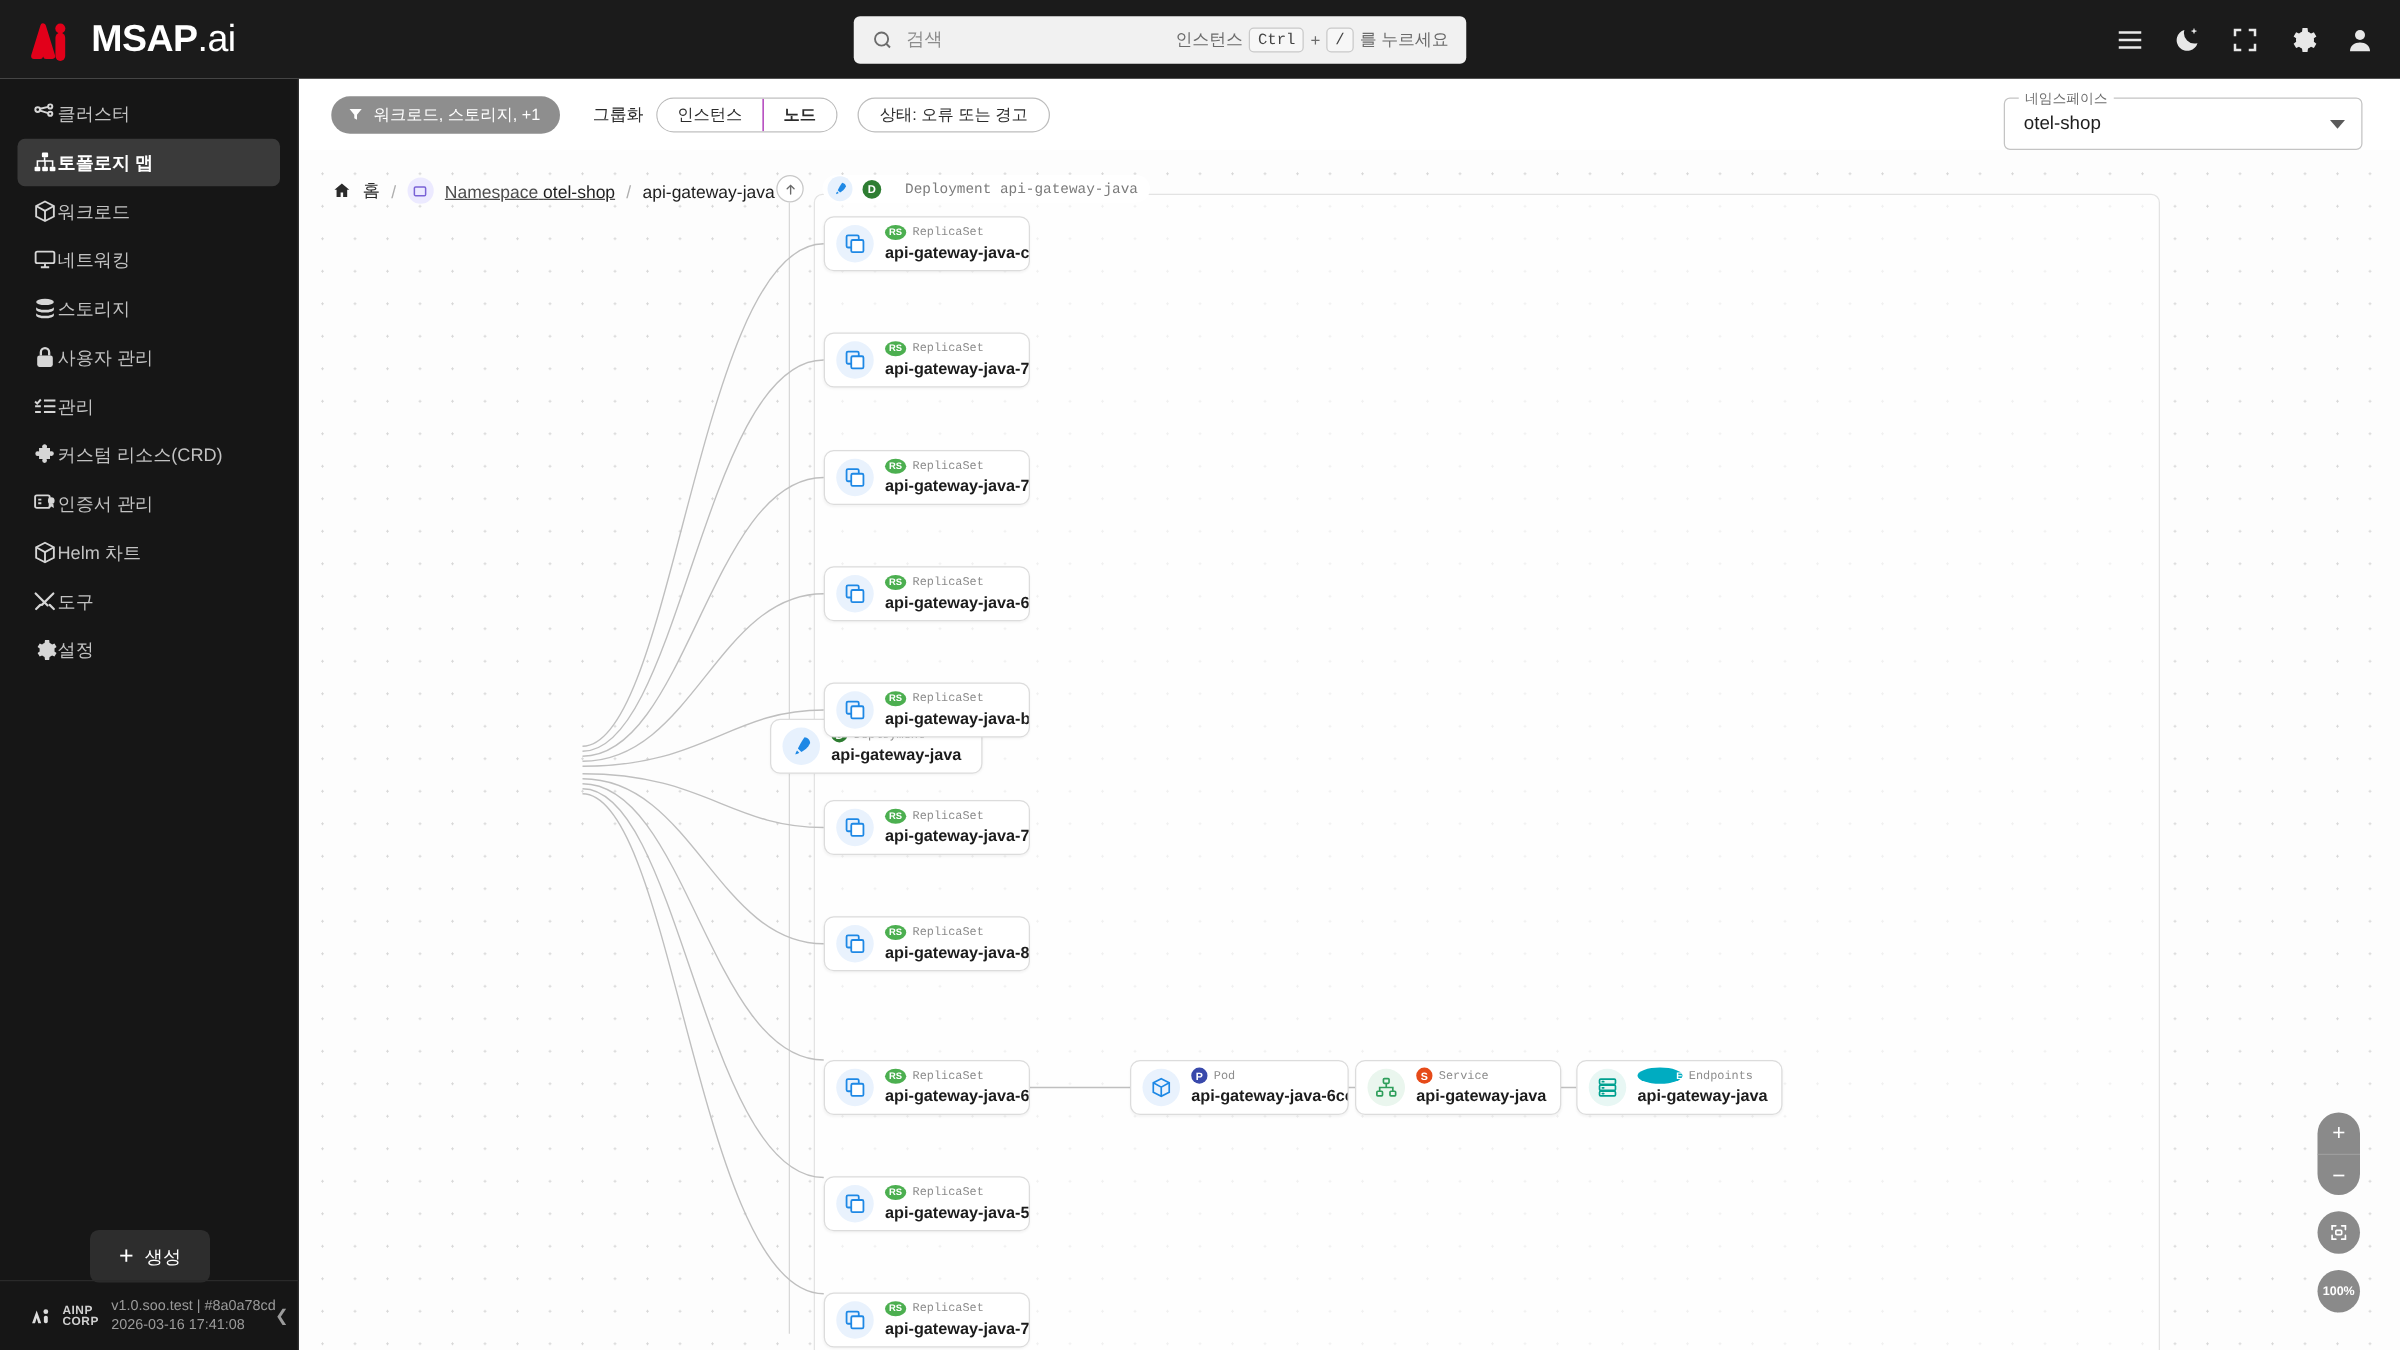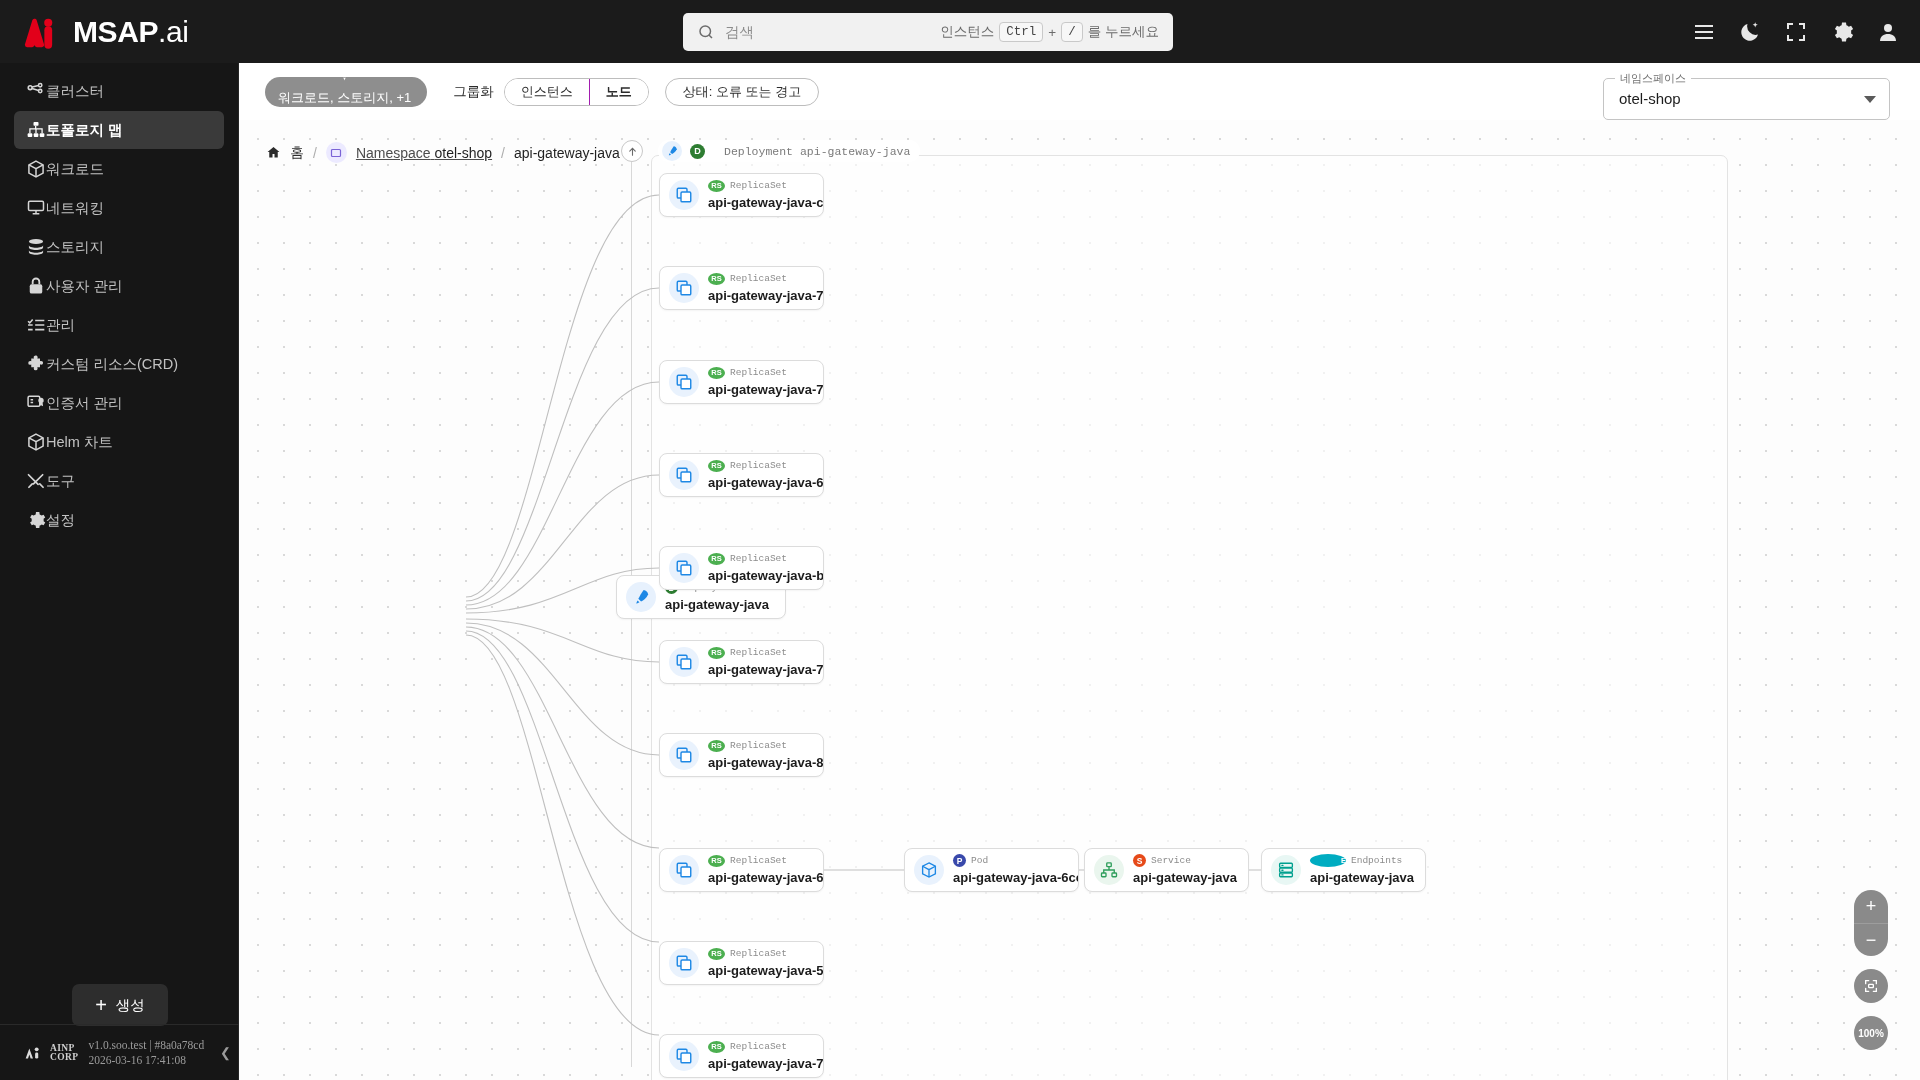--- a/index.html
+++ b/index.html
@@ -91,21 +91,21 @@
     width: 96px; height: 42px;
     background: #2d2d2d; border-radius: 7px;
     display: flex; align-items: center; justify-content: center; gap: 9px;
     color: #fff; font-size: 14.5px; cursor: pointer;
   }
   #create-btn .plus { font-size: 20px; line-height: 1; font-weight: 400; }
 
   #side-footer {
     position: absolute; left: 0; bottom: 0; width: 239px; height: 56px;
     border-top: 1px solid #2a2a2a;
-    display: flex; align-items: center; padding-left: 22px; font-family: Liberation Serif, serif;
+    display: flex; align-items: center; padding-left: 22px;
   }
   #side-footer .ainp { display: flex; align-items: center; gap: 6px; }
   #side-footer .ainp svg { width: 22px; height: 16px; color: #dcdcdc; }
   #side-footer .ainp .ainp-txt {
     color: #d0d0d0; font-size: 9.5px; font-weight: 700;
     line-height: 9px; letter-spacing: .4px;
   }
   #side-footer .vermeta {
     margin-left: 10px; color: #9b9b9b;
     font-size: 11.5px; line-height: 15px;
@@ -118,21 +118,21 @@
   
   #toolbar {
     position: absolute; left: 239px; top: 63px;
     width: 1681px; height: 57px; background: #fff;
     display: flex; align-items: center;
   }
   .chip-filter {
     display: flex; align-items: center; gap: 8px;
     height: 30px; padding: 0 16px 0 13px;
     background: #8e8e8e; color: #fff; border-radius: 16px;
-    font-size: 13px; cursor: pointer; margin-left: 26px; flex-direction: column;
+    font-size: 13px; cursor: pointer; margin-left: 26px;
   }
   .chip-filter .fico { width: 13px; height: 13px; }
   .group-label { margin-left: 26px; font-size: 13.5px; color: #2b2b2b; }
   .seg-group {
     display: flex; margin-left: 10px; height: 28px;
     border: 1px solid #bdbdbd; border-radius: 15px; overflow: hidden;
   }
   .seg-btn {
     padding: 13px 16px; display: flex; align-items: center;
     font-size: 13px; color: #2b2b2b; cursor: pointer; background: #fff;

